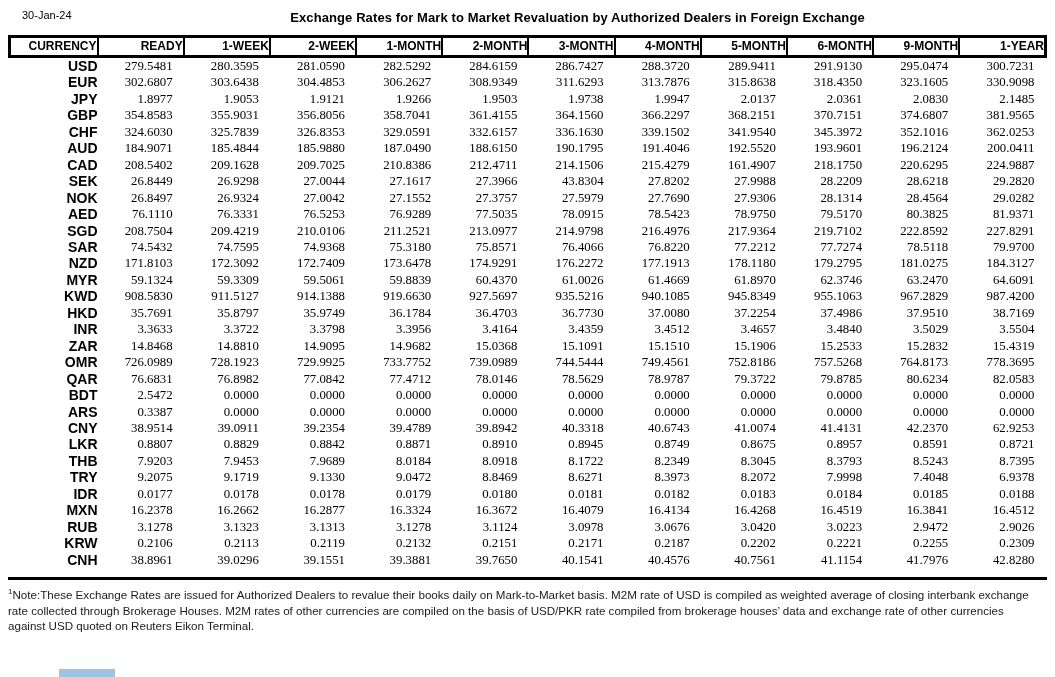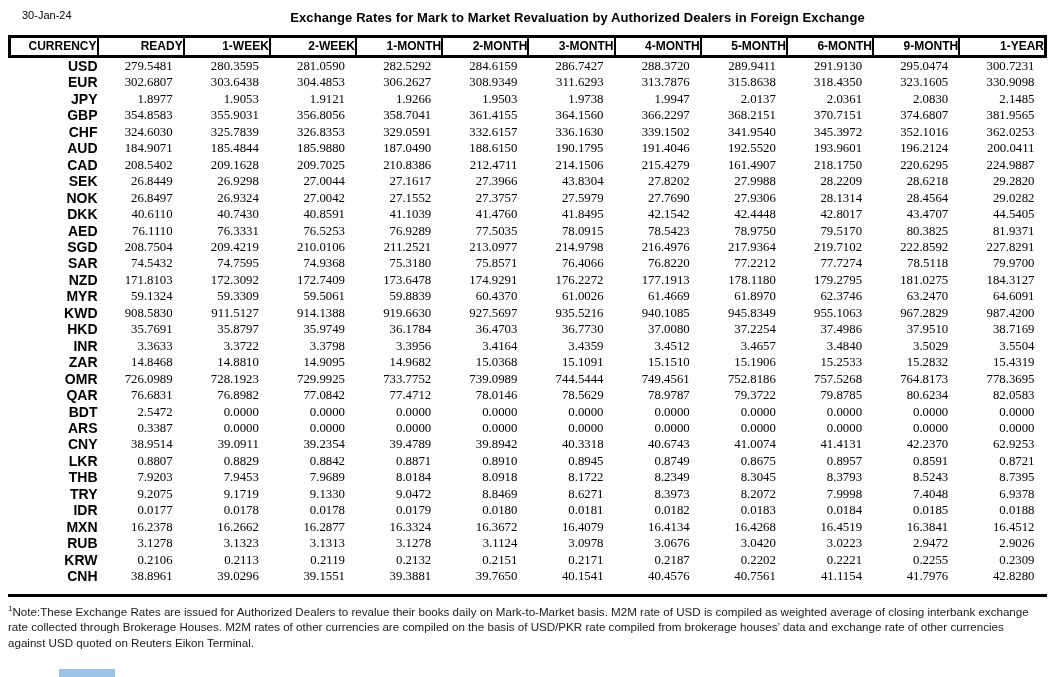--- a/index.html
+++ b/index.html
@@ -221,34 +221,20 @@
         <td class="val">27.1552</td>
         <td class="val">27.3757</td>
         <td class="val">27.5979</td>
         <td class="val">27.7690</td>
         <td class="val">27.9306</td>
         <td class="val">28.1314</td>
         <td class="val">28.4564</td>
         <td class="val">29.0282</td>
       </tr>
       <tr>
-        <td class="cur">DKK</td>
-        <td class="val">40.6110</td>
-        <td class="val">40.7430</td>
-        <td class="val">40.8591</td>
-        <td class="val">41.1039</td>
-        <td class="val">41.4760</td>
-        <td class="val">41.8495</td>
-        <td class="val">42.1542</td>
-        <td class="val">42.4448</td>
-        <td class="val">42.8017</td>
-        <td class="val">43.4707</td>
-        <td class="val">44.5405</td>
-      </tr>
-      <tr>
         <td class="cur">AED</td>
         <td class="val">76.1110</td>
         <td class="val">76.3331</td>
         <td class="val">76.5253</td>
         <td class="val">76.9289</td>
         <td class="val">77.5035</td>
         <td class="val">78.0915</td>
         <td class="val">78.5423</td>
         <td class="val">78.9750</td>
         <td class="val">79.5170</td>

